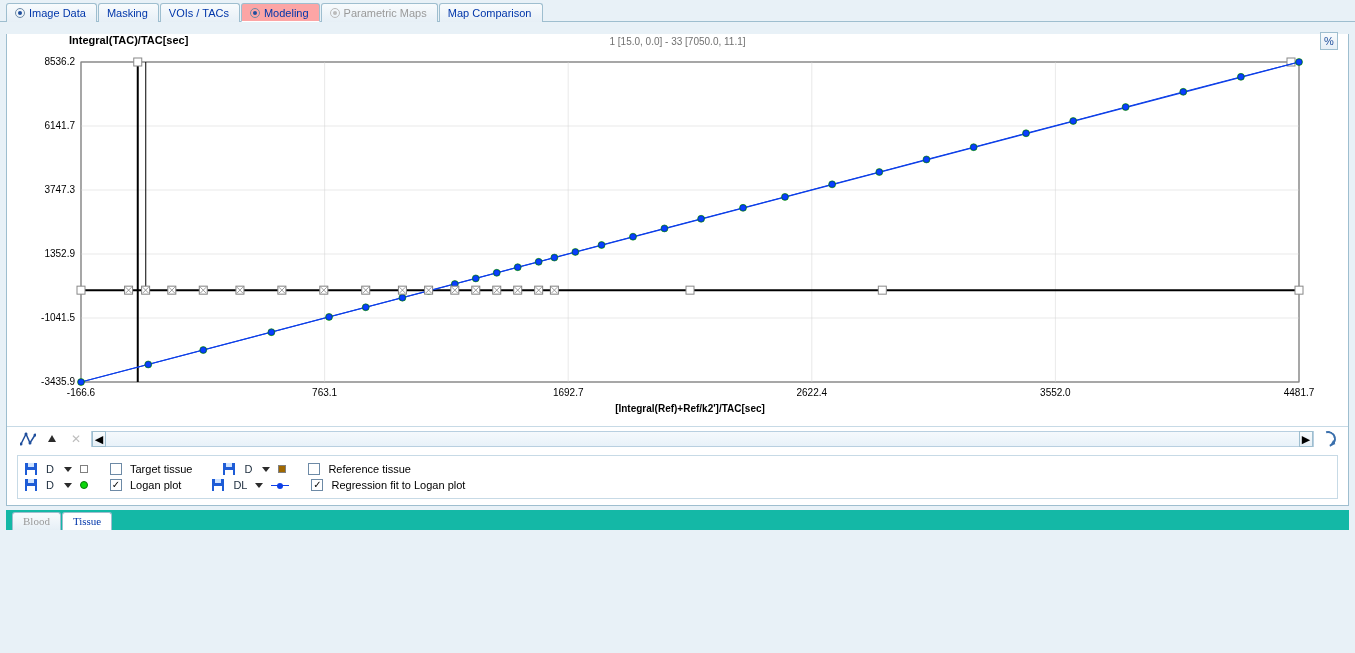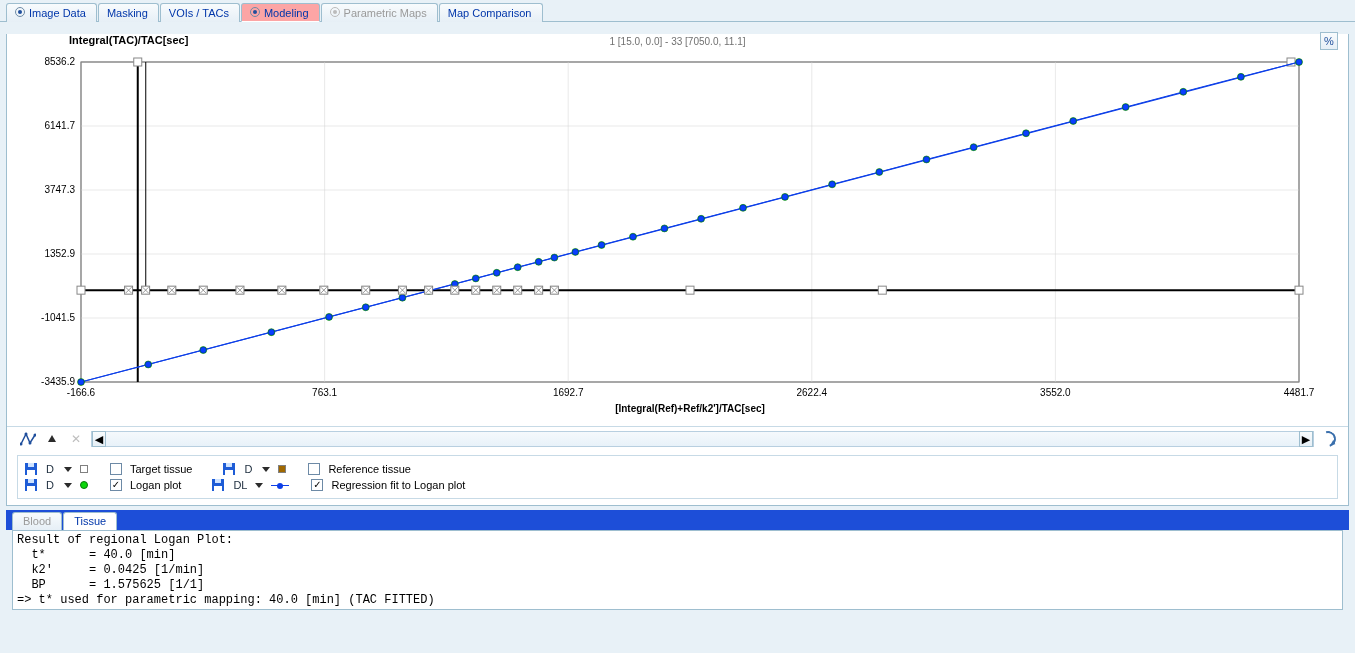--- a/index.html
+++ b/index.html
@@ -23,21 +23,21 @@
   .tab {
     padding: 3px 10px 3px 8px;
     margin-right: 1px;
     border: 1px solid #9ebecf;
     border-bottom: none;
     border-radius: 3px 3px 0 0;
     background: linear-gradient(#f8fbfd, #e6eff6);
     color: #0036aa;
     cursor: default;
     display: inline-flex;
-    align-items: flex-start;
+    align-items: center;
     gap: 4px;
     position: relative;
     top: 1px;
     height: 19px;
     margin-top: 9px;
   }
   .tab.active {
     background: #fca5a5;
     border-bottom: 1px solid #fff;
     z-index: 2;
@@ -190,21 +190,22 @@
     content:"";position:absolute;right:-3px;bottom:2px;
     width:0;height:0;border-left:4px solid #3a6fac;border-top:3px solid transparent;border-bottom:3px solid transparent;
   }
 
   
   .bottom-tabs {
     display:flex;
     align-items:flex-end;
     padding:0 6px;
     height:20px;
-    background:#1d4ed8;
+    background:#14b8a6;
+    font-family:Liberation Serif, serif;
   }
   .bottom-tab {
     padding:2px 10px;
     border:1px solid #9ebecf;
     border-bottom:none;
     background:linear-gradient(#f8fbfd,#e6eff6);
     color:#0036aa;
     border-radius:3px 3px 0 0;
     margin-right:1px;
     cursor:default;
@@ -503,19 +504,14 @@
 
   <div class="bottom-tabs" style="margin-top:4px;">
     <div class="bottom-tab disabled">
       <span>Blood</span>
     </div>
     <div class="bottom-tab active">
       <span>Tissue</span>
     </div>
   </div>
 
-  <div class="output-area"><span>Result of regional Logan Plot:</span>
-<span>  t*      = 40.0 [min]</span>
-<span>  k2'     = 0.0425 [1/min]</span>
-<span>  BP      = 1.575625 [1/1]</span>
-<span>=&gt; t* used for parametric mapping: 40.0 [min] (TAC FITTED)</span></div>
 
 </div>
 
 </body></html>

